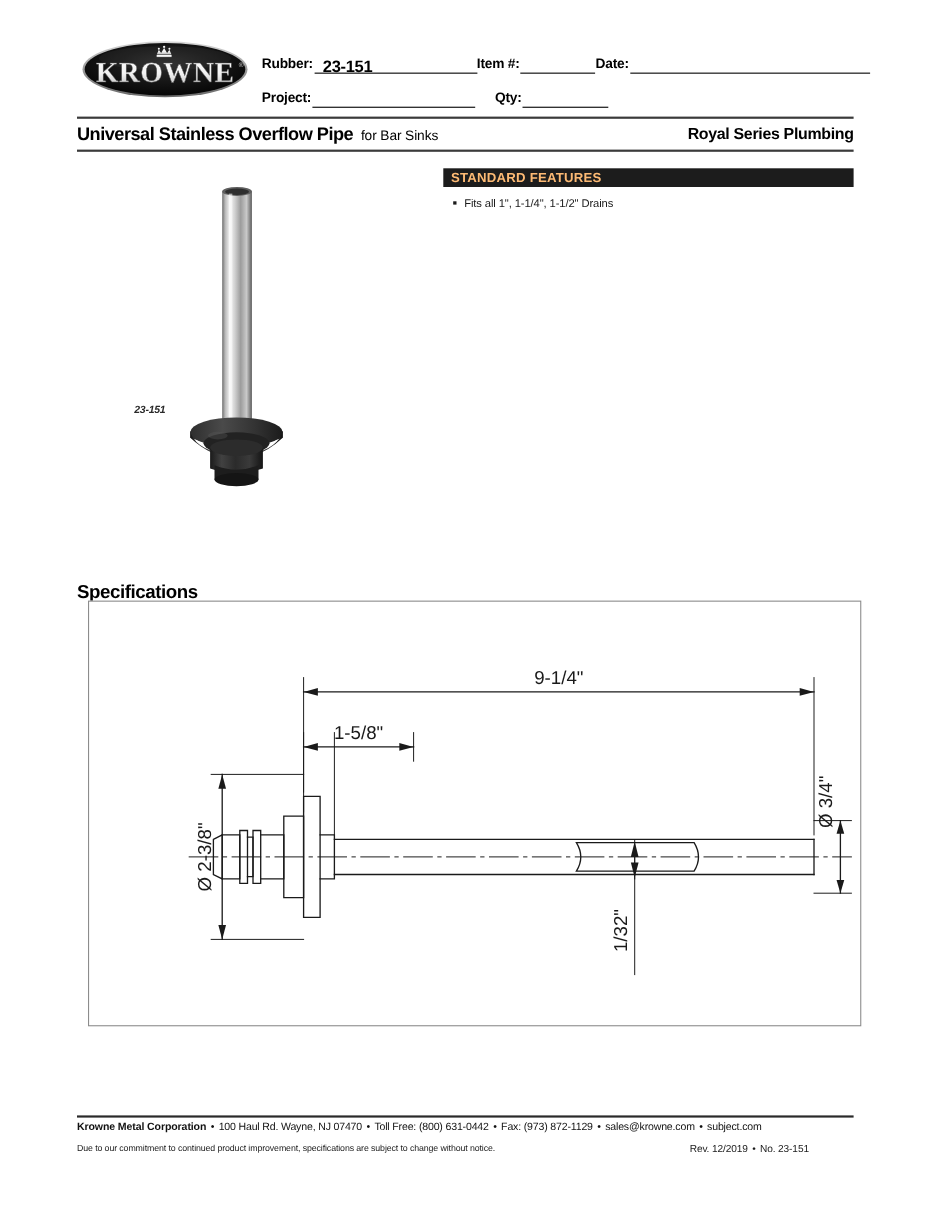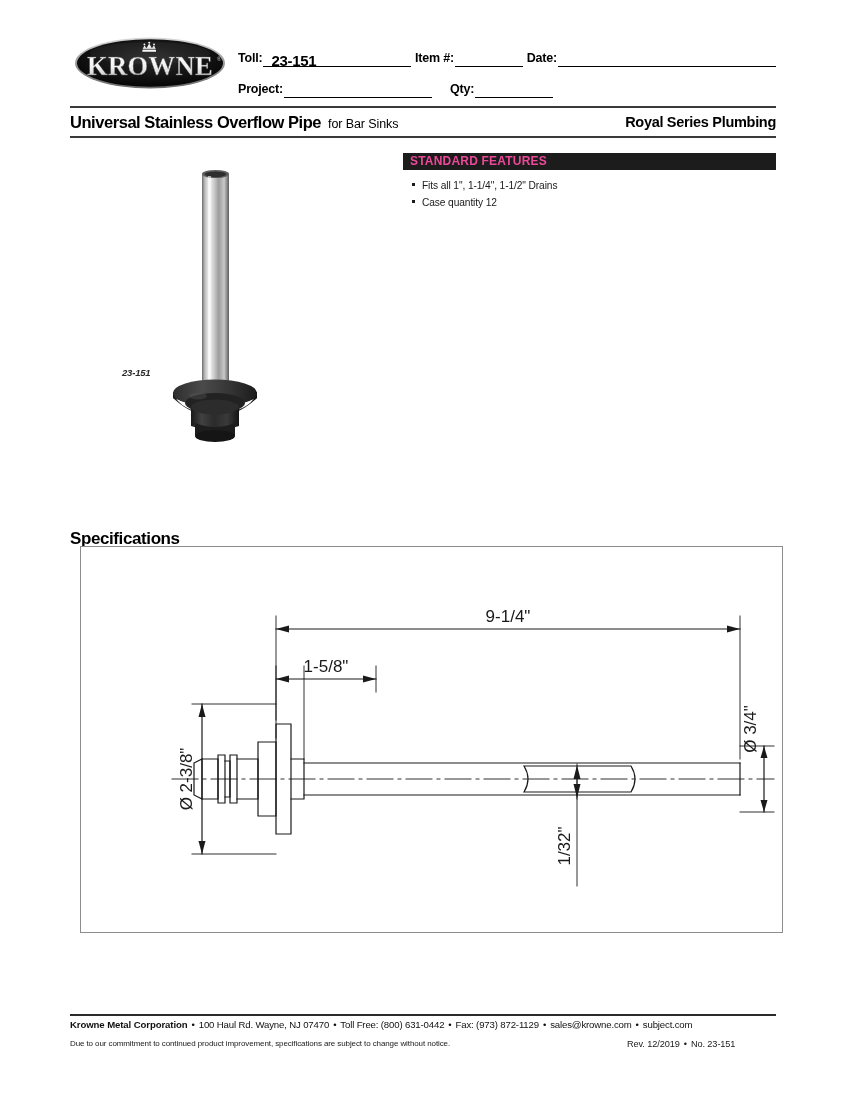--- a/index.html
+++ b/index.html
@@ -142,21 +142,21 @@
     width: 373px;
   }
   .features-bar {
     background: #1c1c1c;
     height: 17px;
     padding: 0 0 0 7px;
     display: flex;
     align-items: center;
   }
   .features-bar span {
-    color: #ec4899;
+    color: #fdba74;
     font-size: 12px;
     font-weight: bold;
     letter-spacing: 0.2px;
     line-height: 13px;
   }
   .features-list {
     margin: 0;
     padding: 7px 0 0 9px;
     list-style: none;
   }
@@ -310,21 +310,21 @@
       </g>
       <text x="76" y="38.5" text-anchor="middle" font-family="'Liberation Serif', serif" font-size="26.5" font-weight="bold" letter-spacing="0.4" fill="url(#txtGrad)" stroke="#555" stroke-width="0.4">KROWNE</text>
       <text x="143" y="25" font-family="'Liberation Sans', sans-serif" font-size="6" fill="#cccccc">®</text>
     </svg>
   </div>
 
   <div class="fields">
 
     <div class="field-row r1">
       <div class="fld">
-        <span class="fld-label">Toll:</span>
+        <span class="fld-label">Rubber:</span>
         <span class="fld-line w-model">
           <span class="fld-value">23-151</span>
         </span>
       </div>
       <div class="gap-a"></div>
       <div class="fld">
         <span class="fld-label">Item #:</span>
         <span class="fld-line w-item">
           <span class="fld-value"></span>
         </span>
@@ -367,24 +367,20 @@
 <div class="rule-bot"></div>
 
 <div class="features">
   <div class="features-bar">
     <span>STANDARD FEATURES</span>
   </div>
   <ul class="features-list">
     <li>
       <span class="bullet"></span>
       <span>Fits all 1", 1-1/4", 1-1/2" Drains</span>
-    </li>
-    <li>
-      <span class="bullet"></span>
-      <span>Case quantity 12</span>
     </li>
   </ul>
 </div>
 
 <div class="photo">
   <svg width="180" height="285" viewBox="0 0 180 285">
     <defs>
       <linearGradient id="steel" x1="0%" y1="0%" x2="100%" y2="0%">
         <stop offset="0%" stop-color="#6d6d6d"></stop>
         <stop offset="10%" stop-color="#b9b9b9"></stop>

